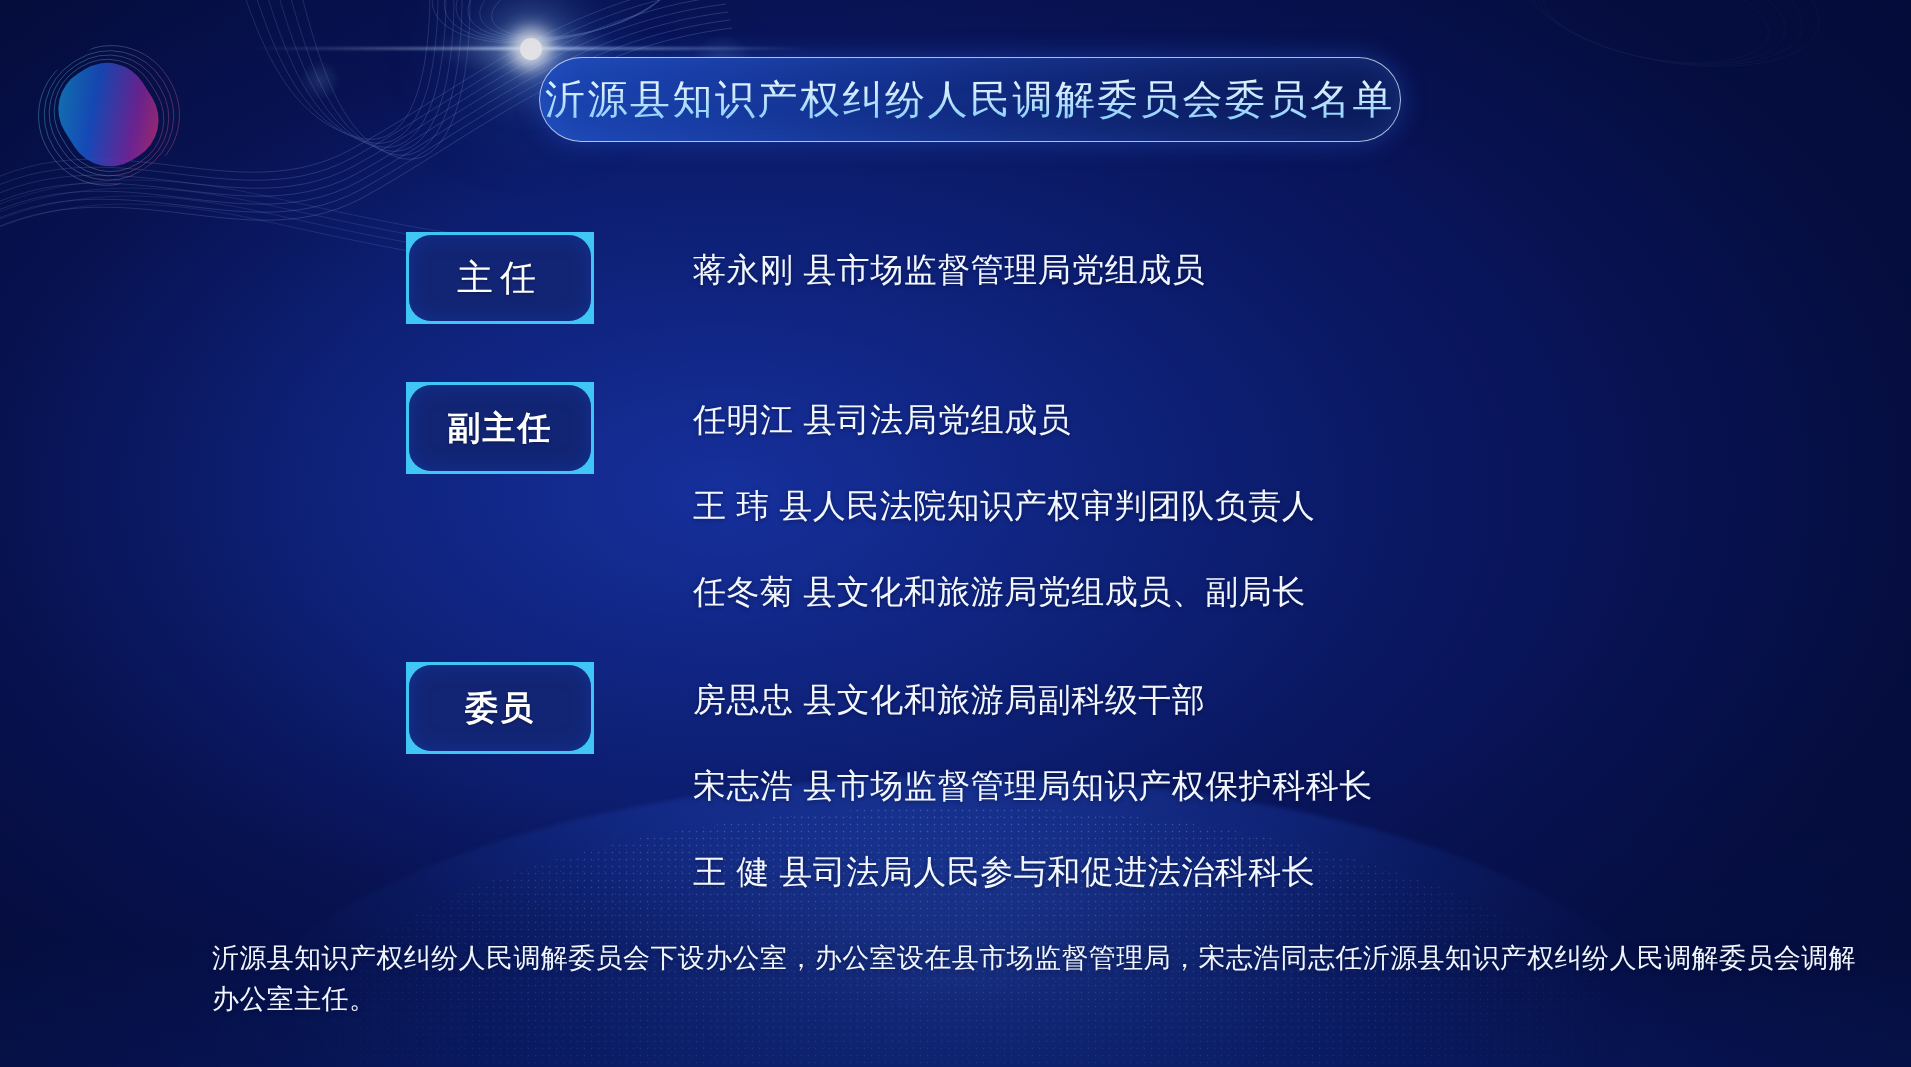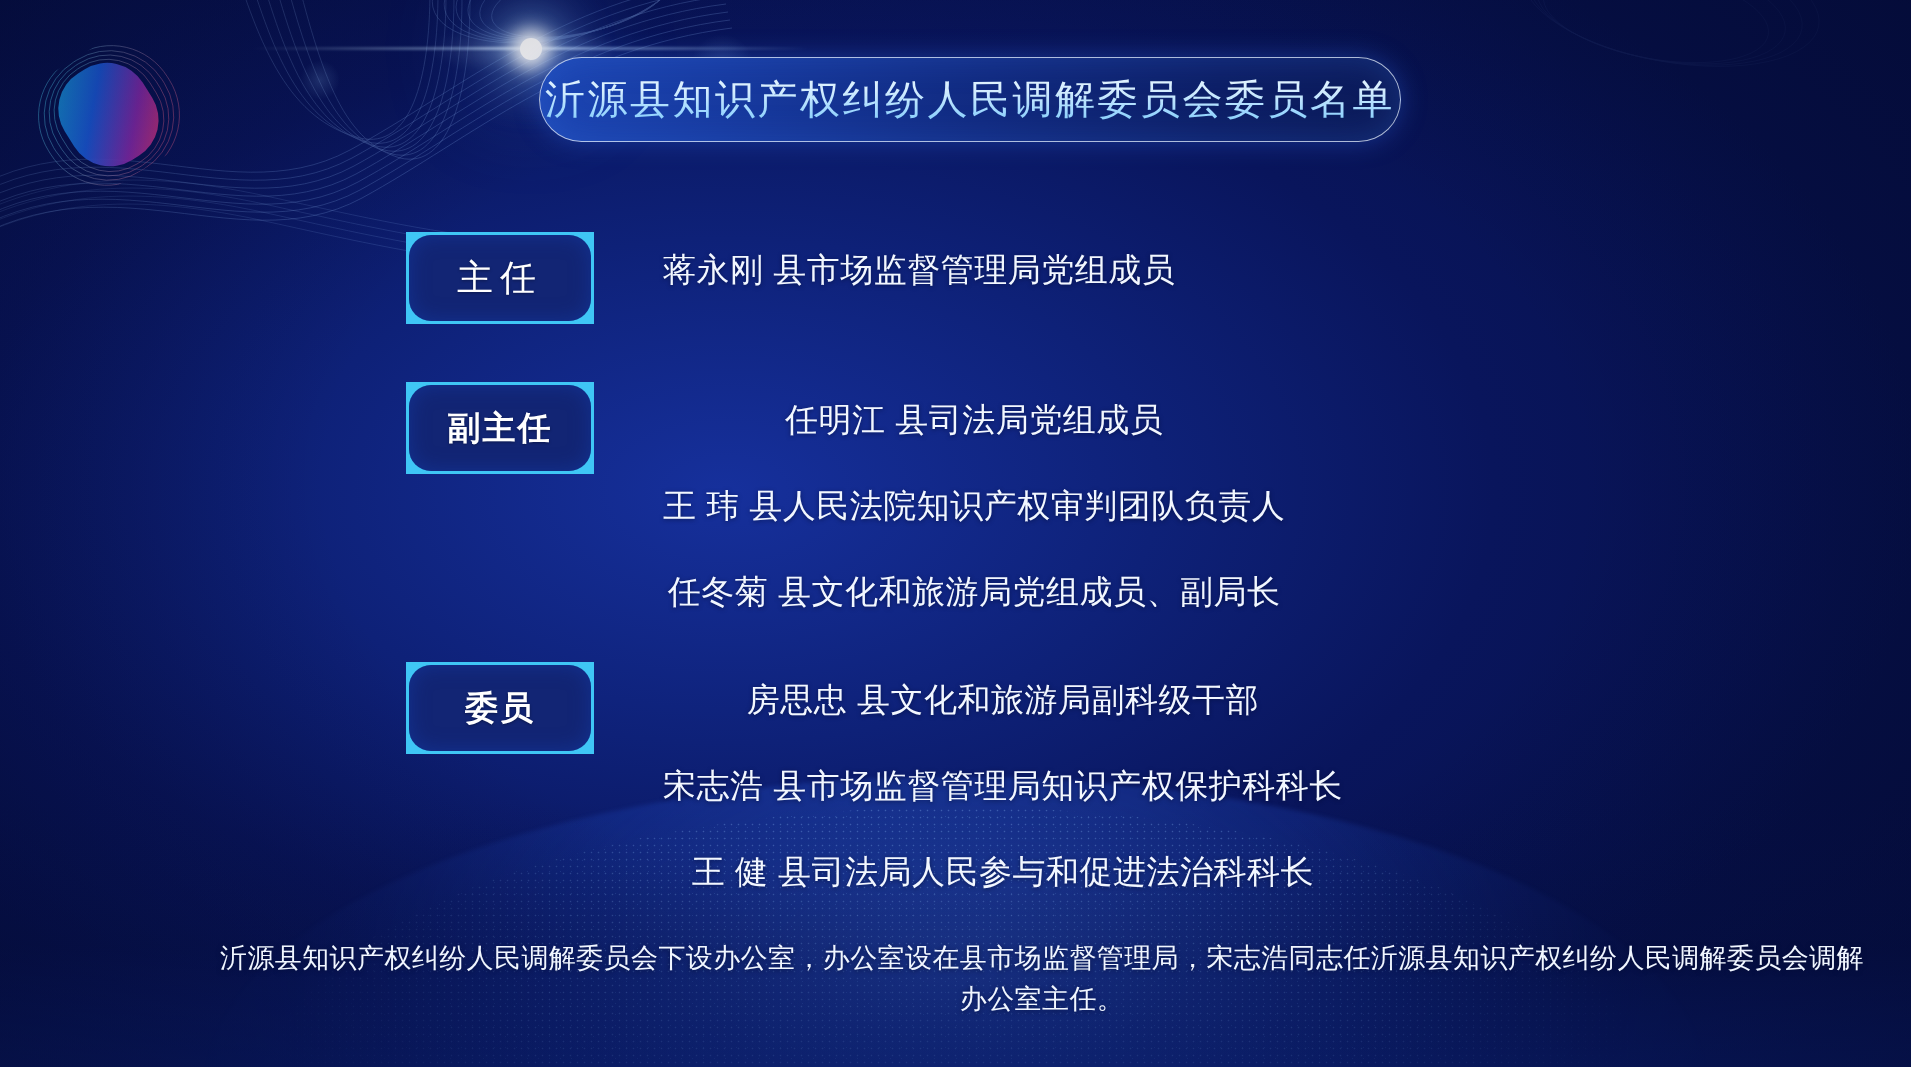--- a/index.html
+++ b/index.html
@@ -9,21 +9,20 @@
     background:#071352;
     position:relative;
   }
 
   
   #stage {
     position:absolute; inset:0;
     width:1911px; height:1067px;
     overflow:hidden;
     background:#061050;
-    text-align:center;
   }
   .bg-base {
     position:absolute; inset:0;
     background:
       radial-gradient(ellipse 1200px 700px at 38% 46%, #16309c 0%, #0e2178 36%, #09155c 64%, #061049 100%),
       linear-gradient(160deg,#0a1866 0%,#08114f 50%,#050c3c 100%);
   }
   .bg-vignette {
     position:absolute; inset:0;
     background:radial-gradient(ellipse 1400px 900px at 50% 45%, rgba(0,0,0,0) 45%, rgba(2,6,36,.55) 100%);
@@ -127,21 +126,21 @@
   .badge-label {
     color:#ffffff;
     font-size:33px;
     font-weight:700;
     letter-spacing:2px;
     white-space:nowrap;
     text-shadow:0 1px 3px rgba(0,0,0,.35);
   }
   .badge-outer.b1 .badge-label { font-weight:400; letter-spacing:7px; font-size:36px; }
 
-  .rows { margin-left:69px; display:flex; flex-direction:column; }
+  .rows { margin-left:99px; display:flex; flex-direction:column; }
   .row {
     color:#f2f7ff;
     font-size:33px;
     line-height:1;
     white-space:nowrap;
     letter-spacing:.5px;
     text-shadow:0 1px 4px rgba(4,12,50,.6);
   }
 
   

